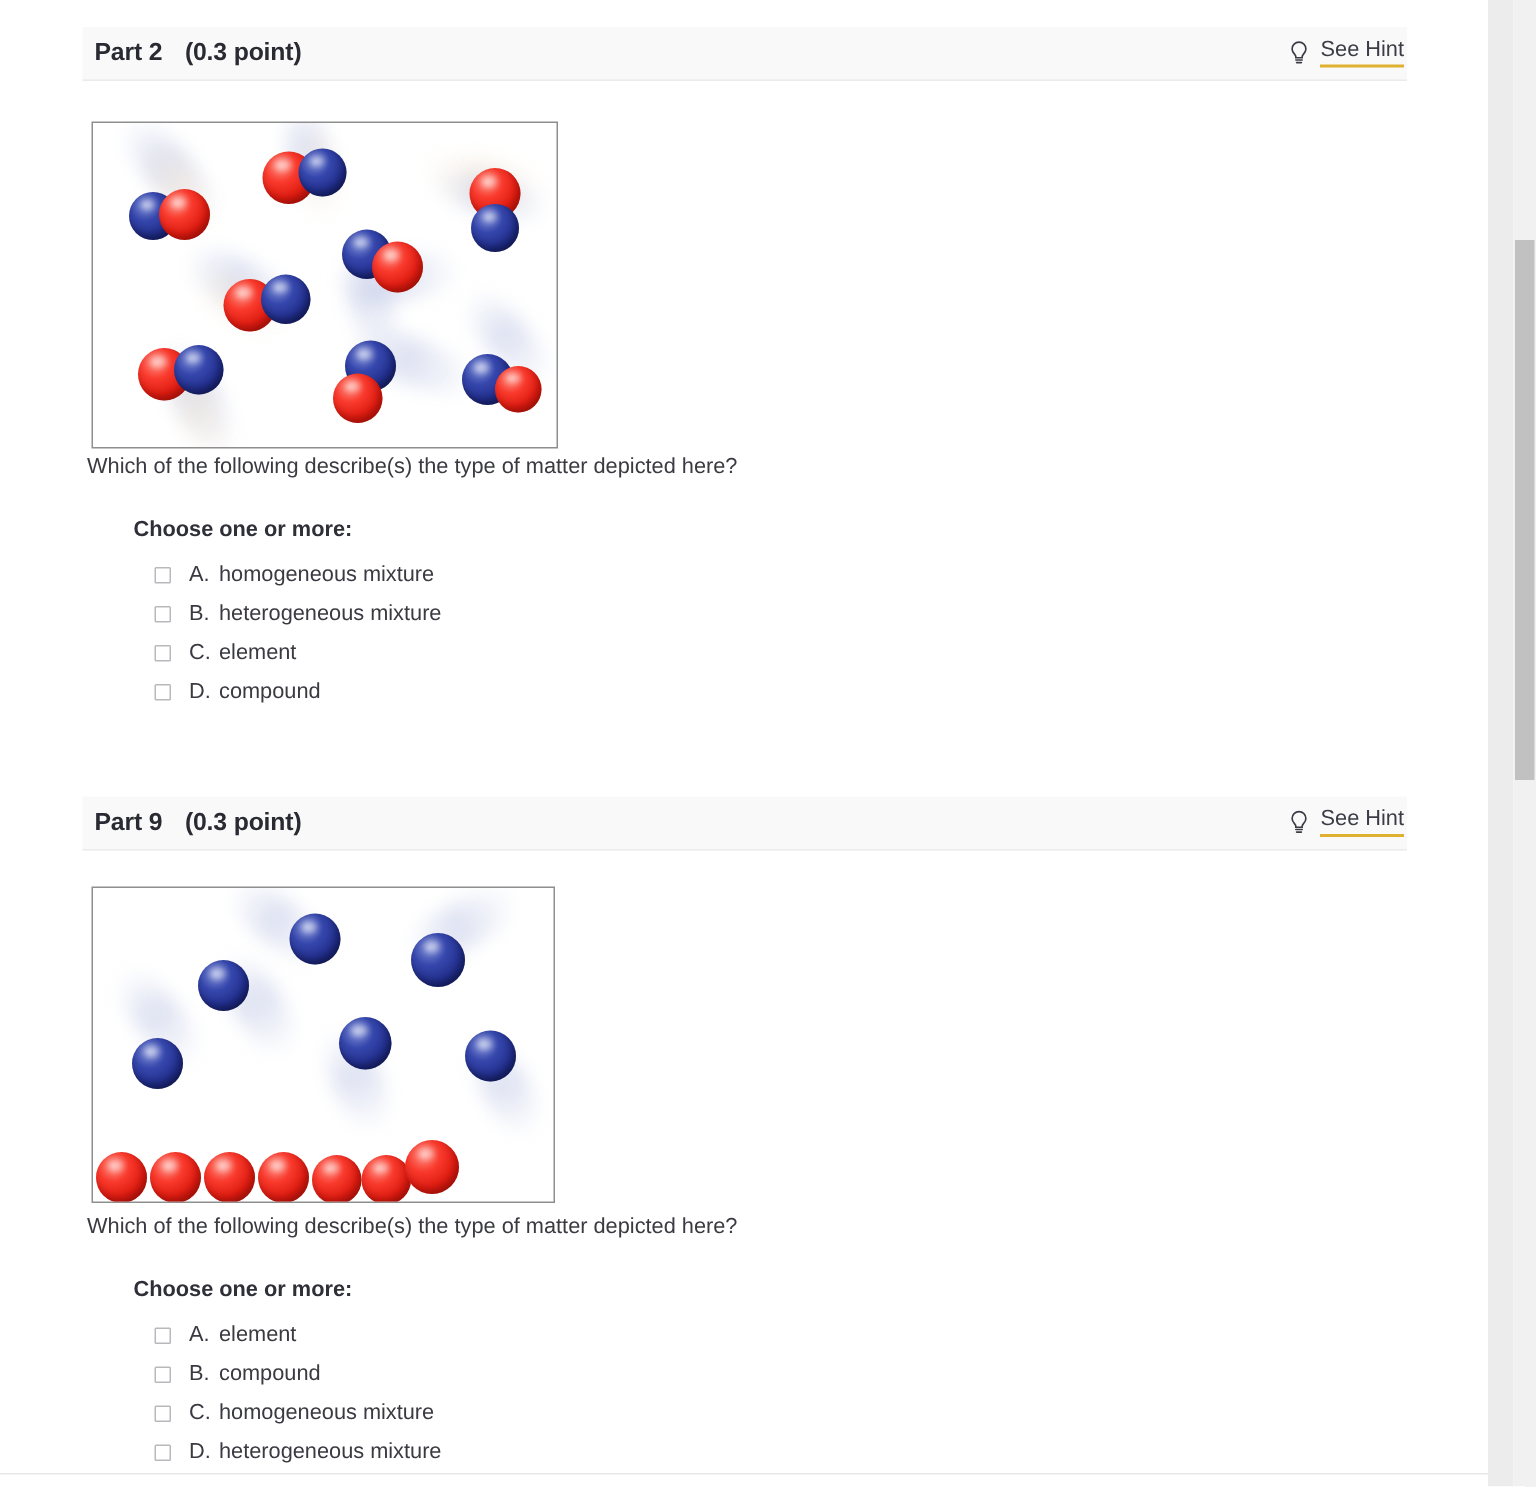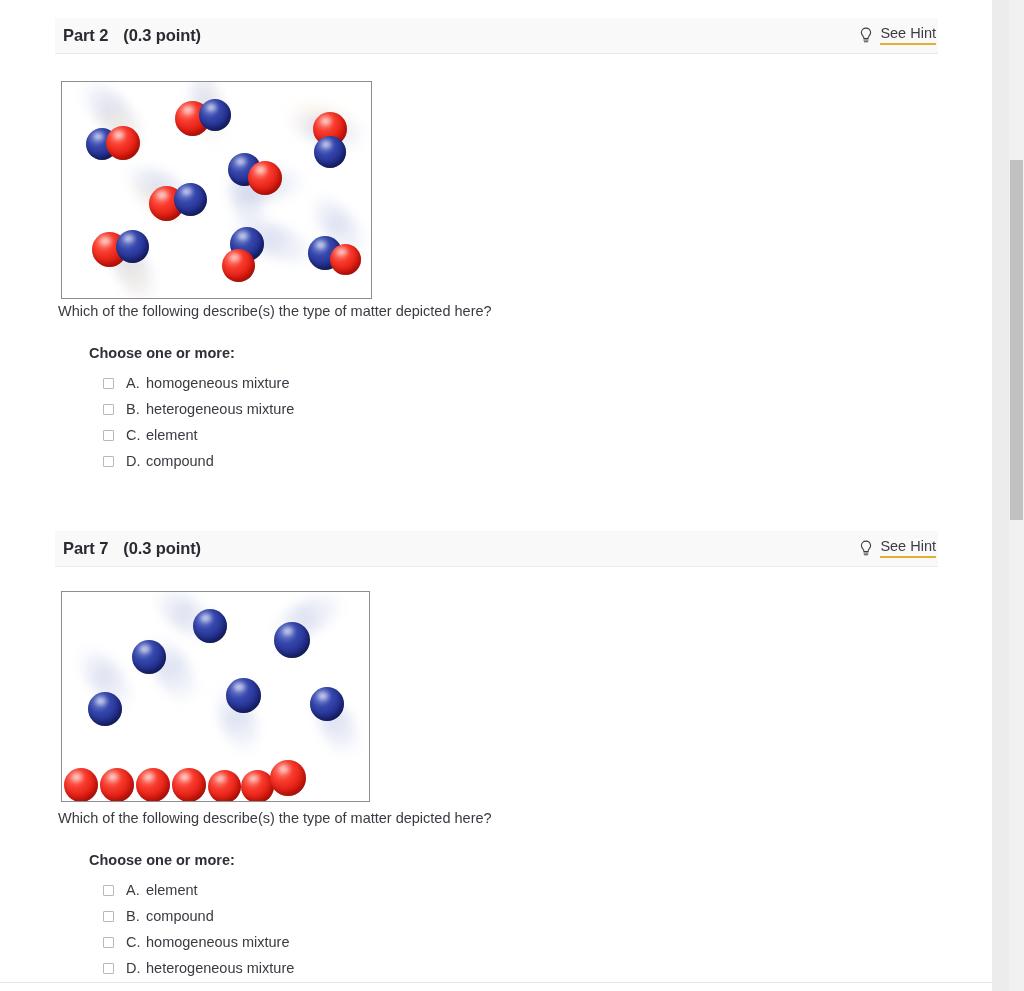--- a/index.html
+++ b/index.html
@@ -261,21 +261,21 @@
       </div>
       <div class="option-row">
         <span class="checkbox"></span>
         <span class="opt-letter">D.</span>
         <span class="opt-text">compound</span>
       </div>
     </div>
 
     <div class="part-header" style="top:531px;">
       <div class="part-title">
-        <span class="pt-num">Part 7</span><span class="pt-pts">(0.3 point)</span>
+        <span class="pt-num">Part 9</span><span class="pt-pts">(0.3 point)</span>
       </div>
       <div class="hint-link">
         <svg class="bulb-icon" viewBox="0 0 14 17">
           <path d="M7 1.1c-2.6 0-4.6 2-4.6 4.5 0 1.6 0.8 2.6 1.6 3.5 0.5 0.6 0.9 1.1 0.9 1.8v0.6h4.2v-0.6c0-0.7 0.4-1.2 0.9-1.8 0.8-0.9 1.6-1.9 1.6-3.5 0-2.5-2-4.5-4.6-4.5z" fill="none" stroke="#3c3c46" stroke-width="1.1"></path>
           <path d="M4.9 13h4.2 M5.4 14.7h3.2" fill="none" stroke="#3c3c46" stroke-width="1.1" stroke-linecap="round"></path>
         </svg>
         <span class="hint-text">See Hint</span>
       </div>
     </div>
 

